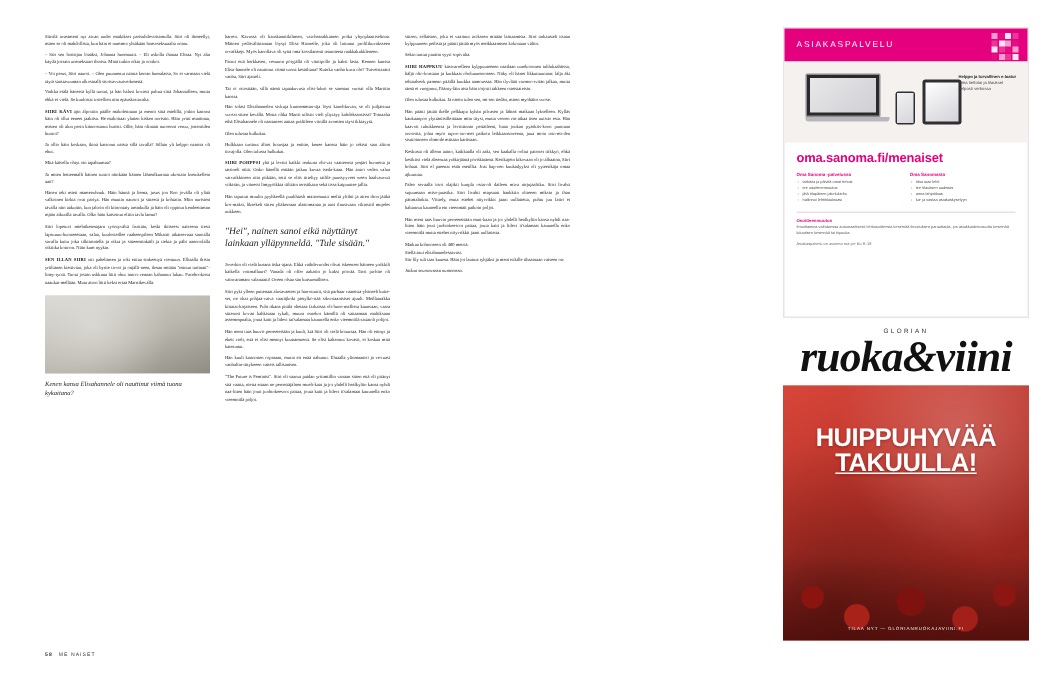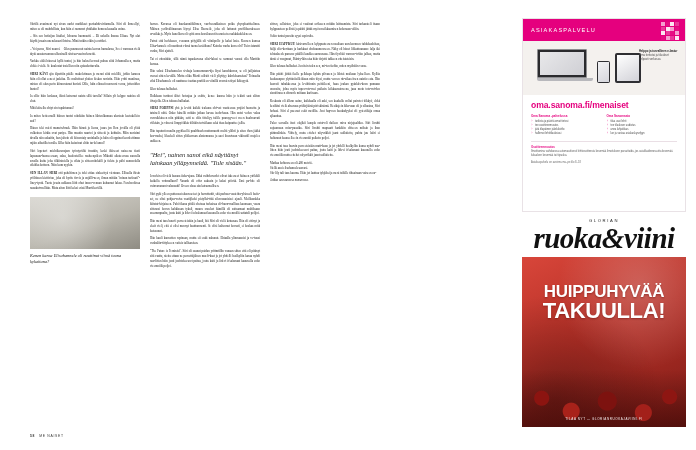--- a/index.html
+++ b/index.html
@@ -353,21 +353,21 @@
     text-align: center;
     font-family: "Liberation Sans", sans-serif;
     font-weight: bold;
     color: #ffffff;
     line-height: 1.02;
     letter-spacing: -0.3px;
     text-shadow: 0 1px 2px rgba(90,10,8,0.45);
   }
   .ad2-headline .l1 { font-size: 17px; display: block; }
   .ad2-headline .l2 { font-size: 17px; display: block; }
-  .ad2-headline .l3 { font-size: 22px; display: block; }
+  .ad2-headline .l3 { font-size: 17px; display: block; text-decoration: underline; }
   .ad2-foot {
     position: absolute;
     left: 0; right: 0; bottom: 6px;
     text-align: center;
     font-family: "Liberation Sans", sans-serif;
     font-size: 3px;
     color: rgba(255,255,255,0.92);
     letter-spacing: 0.6px;
   }
 </style>

